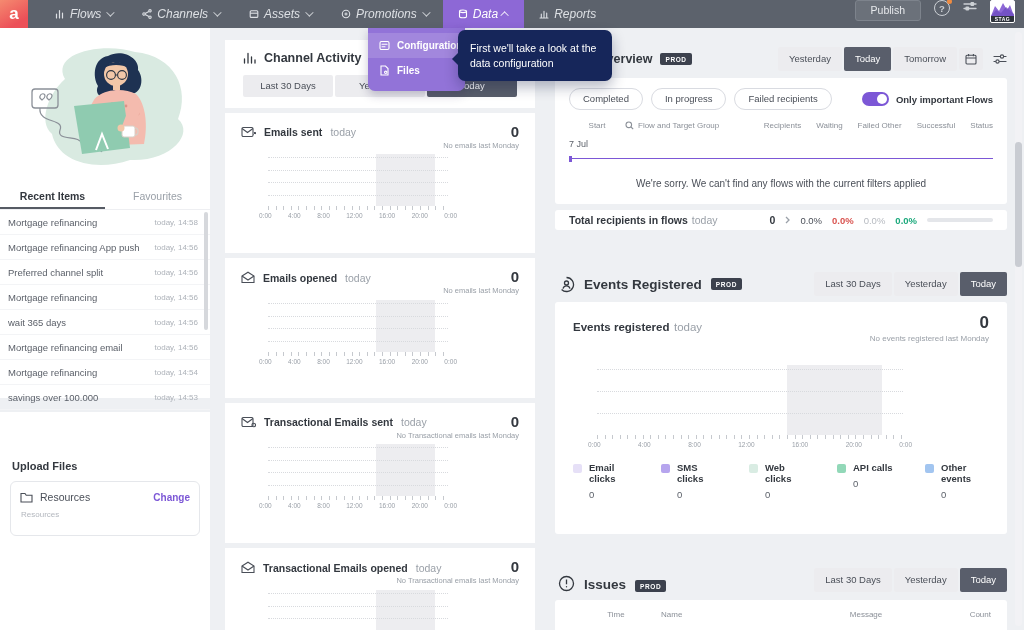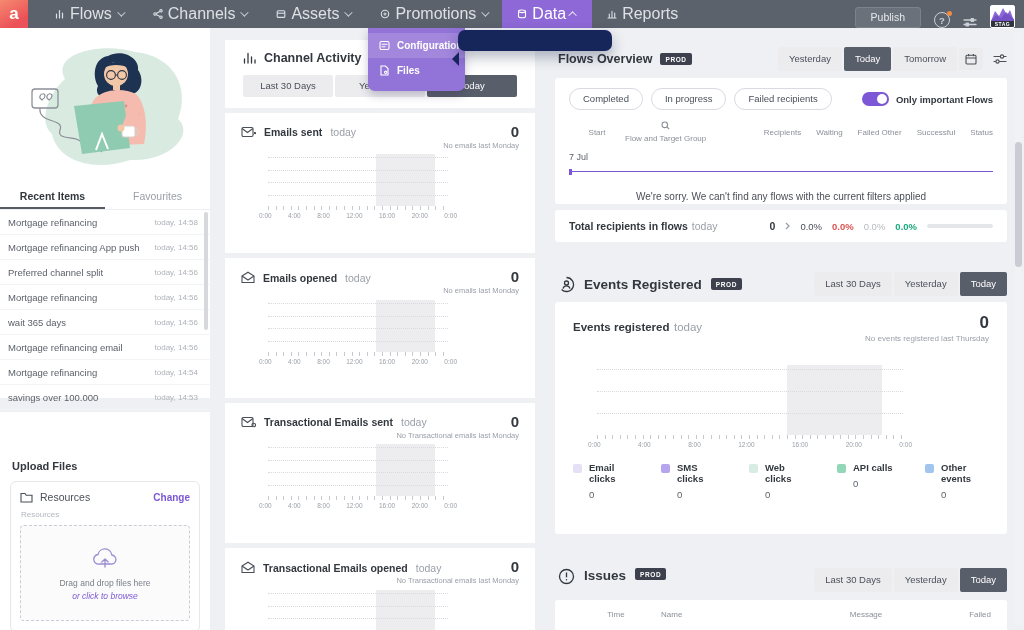--- a/index.html
+++ b/index.html
@@ -8,25 +8,25 @@
     position: relative; overflow: hidden;
     background: #eef0f3; color: #3b4049;
     font-family: "Liberation Sans", sans-serif;
   }
   svg { display:block; }
 
   
   .topnav { position:absolute; inset:0 0 auto 0; height:28px; background:#5c626c; display:flex; align-items:stretch; z-index:40; }
   .logo { width:28px; height:28px; background:linear-gradient(150deg,#f58a70 0%,#ec5058 75%); color:#fff; font-weight:bold; font-size:17px; display:flex; align-items:center; justify-content:center; flex:0 0 28px; }
   .nav-items { display:flex; align-items:stretch; margin-left:12px; }
-  .nav-item { display:flex; align-items:center; gap:5px; padding:0 15px; font-size:16px; color:#dde0e4; cursor:pointer; }
+  .nav-item { display:flex; align-items:center; gap:5px; padding:0 15px; font-size:12px; color:#dde0e4; cursor:pointer;font-style:italic; }
   .nav-item.active { background:#8d68d6; color:#fff; }
   .chev { width:6px; height:6px; border-right:1.4px solid currentColor; border-bottom:1.4px solid currentColor; transform:rotate(45deg) translateY(-2px); opacity:.85; }
   .chev.up { transform:rotate(-135deg) translateY(-2px); }
-  .nav-right { margin-left:auto; display:flex; align-items:flex-end; gap:13px; padding-right:9px; }
+  .nav-right { margin-left:auto; display:flex; align-items:flex-start; gap:13px; padding-right:9px; }
   .publish { background:#6b717a; border:1px solid #7d838c; color:#e7e9ec; font-size:10.5px; padding:3px 15px 4px; border-radius:3px; cursor:pointer; }
   .help { position:relative; width:16px; height:16px; border:1.5px solid #ccd0d5; border-radius:50%; color:#ccd0d5; font-size:9.5px; font-weight:bold; display:flex; align-items:center; justify-content:center; }
   .help i { position:absolute; top:-2px; right:-3px; width:5px; height:5px; background:#ef8b41; border-radius:50%; }
   .stag { width:25px; height:23px; background:#fff; border-radius:2px; position:relative; overflow:hidden; border:1px solid #fff; }
   .stag b { position:absolute; bottom:0; left:0; right:0; background:#2e333c; color:#fff; font-size:5px; letter-spacing:.5px; text-align:center; line-height:6px; }
 
   
   .dropdown { position:absolute; top:28px; left:368px; width:97px; background:#9273d8; border-radius:0 0 7px 7px; padding:5px 0 8px; z-index:50; box-shadow:0 4px 10px rgba(40,30,80,.25); }
   .dd-item { display:flex; align-items:center; gap:7px; color:#fff; font-size:10px; font-weight:bold; padding:7px 11px; cursor:pointer; }
   .dd-item.hl { background:rgba(255,255,255,.15); }
@@ -89,26 +89,26 @@
   .ical { background:#ececef; border-radius:2px; padding:5px 6px; cursor:pointer; }
   .ifil { margin-left:8px; cursor:pointer; }
   .fl-card { position:absolute; left:555px; top:78px; width:452px; height:126px; background:#fff; border-radius:3px; padding:10px 14px 0; }
   .pills { display:flex; gap:8px; align-items:center; }
   .pill { border:1px solid #d9dbe1; border-radius:999px; padding:4px 13px 5px; font-size:9.5px; color:#4a4f58; background:#fff; cursor:pointer; }
   .tog-wrap { margin-left:auto; display:flex; align-items:center; gap:7px; font-size:9.5px; font-weight:bold; color:#33383f; }
   .toggle { width:27px; height:14px; background:#7c57d6; border-radius:8px; position:relative; cursor:pointer; }
   .toggle i { position:absolute; top:2px; right:2px; width:10px; height:10px; background:#fff; border-radius:50%; }
   .cols { display:flex; align-items:center; font-size:8px; color:#8b9098; margin-top:11px;text-align:center; }
   .c-start { width:56px; }
-  .c-flow { display:flex; align-items:center; gap:4px;flex-direction:column; }
+  .c-flow { display:flex; align-items:center; gap:4px; }
   .c-right { margin-left:auto; display:flex; gap:15px; }
   .daterow { margin-top:9px; font-size:9px; color:#5a5f68; padding-bottom:9px; border-bottom:1.5px solid #7c57d6; position:relative; }
   .daterow:after { content:""; position:absolute; left:0; bottom:-4px; width:3px; height:6px; background:#7c57d6; }
   .empty { height:48px; display:flex; align-items:center; justify-content:center; font-size:10px; color:#4a4f58; }
-  .fl-total { position:absolute; left:555px; top:210px; width:452px; height:32px; background:#fff; border-radius:3px; display:flex; align-items:center; padding:0 14px; }
+  .fl-total { position:absolute; left:555px; top:210px; width:452px; height:20px; background:#fff; border-radius:3px; display:flex; align-items:center; padding:0 14px; }
   .tot-label { font-size:10.5px; font-weight:bold; color:#33383f; }
   .tot-suffix { font-size:10.5px; color:#9aa0a8; margin-left:4px; }
   .tot-right { margin-left:auto; display:flex; align-items:center; gap:10px; font-size:9.5px; }
   .tv { font-weight:bold; font-size:10.5px; color:#33383f; }
   .p1 { color:#4a4f58; } .p2 { color:#d9534f; font-weight:bold; } .p3 { color:#b6bac0; } .p4 { color:#1ba97c; font-weight:bold; }
   .hbar { width:66px; height:4px; background:#e4e6ea; border-radius:2px; }
 
   .ev-head { position:absolute; left:558px; top:272px; width:449px; display:flex; align-items:center; gap:9px; }
   .ev-card { position:absolute; left:555px; top:302px; width:452px; height:232px; background:#fff; border-radius:3px; padding:15px 18px 0; }
   .ev-trow { position:relative; }
@@ -118,21 +118,21 @@
   .ev-num { font-size:17px; font-weight:bold; color:#33383f; }
   .ev-note { font-size:8px; color:#9aa0a8; margin-top:1px; }
   .ev-chart { position:relative; margin:30px 0 0 24px; width:306px; height:70px; }
   .ev-chart .band { left:62%; width:31%; }
   .legend { display:flex; margin-top:27px;gap:24px; }
   .lg { flex:1; display:flex; gap:7px; }
   .sw { width:9px; height:9px; border-radius:2px; margin-top:2px; flex:0 0 9px; }
   .lg b { font-size:9.5px; color:#33383f; display:block; }
   .lg span { font-size:9.5px; color:#5a5f68; }
 
-  .is-head { position:absolute; left:558px; top:568px; width:449px; display:flex; align-items:flex-start; gap:9px; }
+  .is-head { position:absolute; left:558px; top:568px; width:449px; display:flex; align-items:flex-end; gap:9px; }
   .is-card { position:absolute; left:555px; top:600px; width:452px; height:40px; background:#fff; border-radius:3px; display:flex; align-items:flex-start; font-size:8px; color:#8b9098; padding:10px 16px 0; }
   .ic-time { flex:0 0 90px; text-align:center; }
   .ic-name { flex:0 0 130px; }
   .ic-msg { flex:1; text-align:center; }
   .ic-count { flex:0 0 50px; text-align:right; }
 
   .vtrack { position:absolute; right:2px; top:32px; bottom:4px; width:7px; background:#f2f2f5; border-radius:4px; z-index:30; }
   .vthumb { position:absolute; right:0; top:110px; width:7px; height:125px; background:#c9ccd2; border-radius:4px; }
 </style>
 </head>
@@ -236,20 +236,21 @@
         <svg width="11" height="11" viewBox="0 0 11 11" fill="none" stroke="#fff" stroke-width="1.1" stroke-linecap="round">
           <path d="M2 1h4.5L9 3.5V10H2z"></path>
           <circle cx="6.7" cy="7.3" r="1.2"></circle>
         </svg>
       </span>
     <span>Files</span>
   </div>
 </div>
 
 <div class="tour">
+  <p>First we'll take a look at the data configuration</p>
 </div>
 
 <div class="sb1">
   <div class="illu">
     <svg width="190" height="148" viewBox="0 0 190 148">
       <path d="M55 45 C40 18 95 8 125 18 C165 22 180 55 168 85 C185 100 160 128 120 126 C85 138 48 128 42 100 C28 88 38 60 55 45 Z" fill="#d9eae1"></path>
       <rect x="22" y="55" width="26" height="19" rx="3" fill="none" stroke="#8b9098" stroke-width="1.3"></rect>
       <path d="M30 62 c1-3 5-3 5 0 c0 2-3 4-3 4 s-3-2-2-4 z M37 62 c1-3 5-3 5 0 c0 2-3 4-3 4 s-3-2-2-4" fill="none" stroke="#8b9098" stroke-width="1.2"></path>
       <path d="M30 74 C28 90 55 84 50 96 C46 108 70 100 72 110 C74 118 88 112 92 118" fill="none" stroke="#8b9098" stroke-width="1.2"></path>
       <path d="M98 22 C84 24 82 42 88 52 C84 60 92 66 98 62 L122 60 C132 58 134 44 128 36 C130 24 112 14 98 22 Z" fill="#1e3252"></path>
@@ -326,30 +327,20 @@
     <div class="up-row">
       <span>
           <svg width="13" height="11" viewBox="0 0 13 11" fill="none" stroke="#4a4f58" stroke-width="1.1">
             <path d="M1 1.5h4l1.2 1.7H12V10H1z"></path>
           </svg>
         </span>
       <span class="up-name">Resources</span>
       <span class="up-change">Change</span>
     </div>
     <div class="up-sub">Resources</div>
-    <div class="dropzone">
-      <span>
-          <svg width="30" height="24" viewBox="0 0 30 24" fill="none" stroke="#9b8cd0" stroke-width="1.3" stroke-linecap="round" stroke-linejoin="round">
-            <path d="M9 18h12a4.5 4.5 0 0 0 .8-9A7 7 0 0 0 8 8.5 4.5 4.5 0 0 0 9 18z"></path>
-            <path d="M15 13v8M11.8 16l3.2-3 3.2 3"></path>
-          </svg>
-        </span>
-      <span class="dz1">Drag and drop files here</span>
-      <span class="dz2">or click to browse</span>
-    </div>
   </div>
 </div>
 
 <div class="mid">
   <div class="mid-head">
     <div class="t-row">
       <span>
           <svg width="13" height="12" viewBox="0 0 13 12" fill="none" stroke="#33383f" stroke-width="1.3" stroke-linecap="round">
             <path d="M1.5 11V7M5 11V1.5M8.5 11V5M12 11V8"></path>
           </svg>
@@ -585,21 +576,21 @@
     <div class="rtab dark">Today</div>
   </div>
 </div>
 
 <div class="ev-card">
   <div class="ev-trow">
     <span class="ev-title">Events registered</span>
     <span class="ev-suffix">today</span>
     <div class="ev-val">
       <div class="ev-num">0</div>
-      <div class="ev-note">No events registered last Thursday</div>
+      <div class="ev-note">No events registered last Monday</div>
     </div>
   </div>
   <div class="chart ev-chart">
     <div class="band"></div>
     <i class="gl" style="top:6%"></i>
       <i class="gl" style="top:37%"></i>
       <i class="gl" style="top:68%"></i>
     <div class="ticks"></div>
     <div class="axis">
       <span>0:00</span>
@@ -649,18 +640,18 @@
     <div class="rtab">Last 30 Days</div>
     <div class="rtab">Yesterday</div>
     <div class="rtab dark">Today</div>
   </div>
 </div>
 
 <div class="is-card">
   <span class="ic-time">Time</span>
   <span class="ic-name">Name</span>
   <span class="ic-msg">Message</span>
-  <span class="ic-count">Failed</span>
+  <span class="ic-count">Count</span>
 </div>
 
 <div class="vtrack">
     <div class="vthumb"></div>
   </div>
 
 </body></html>

